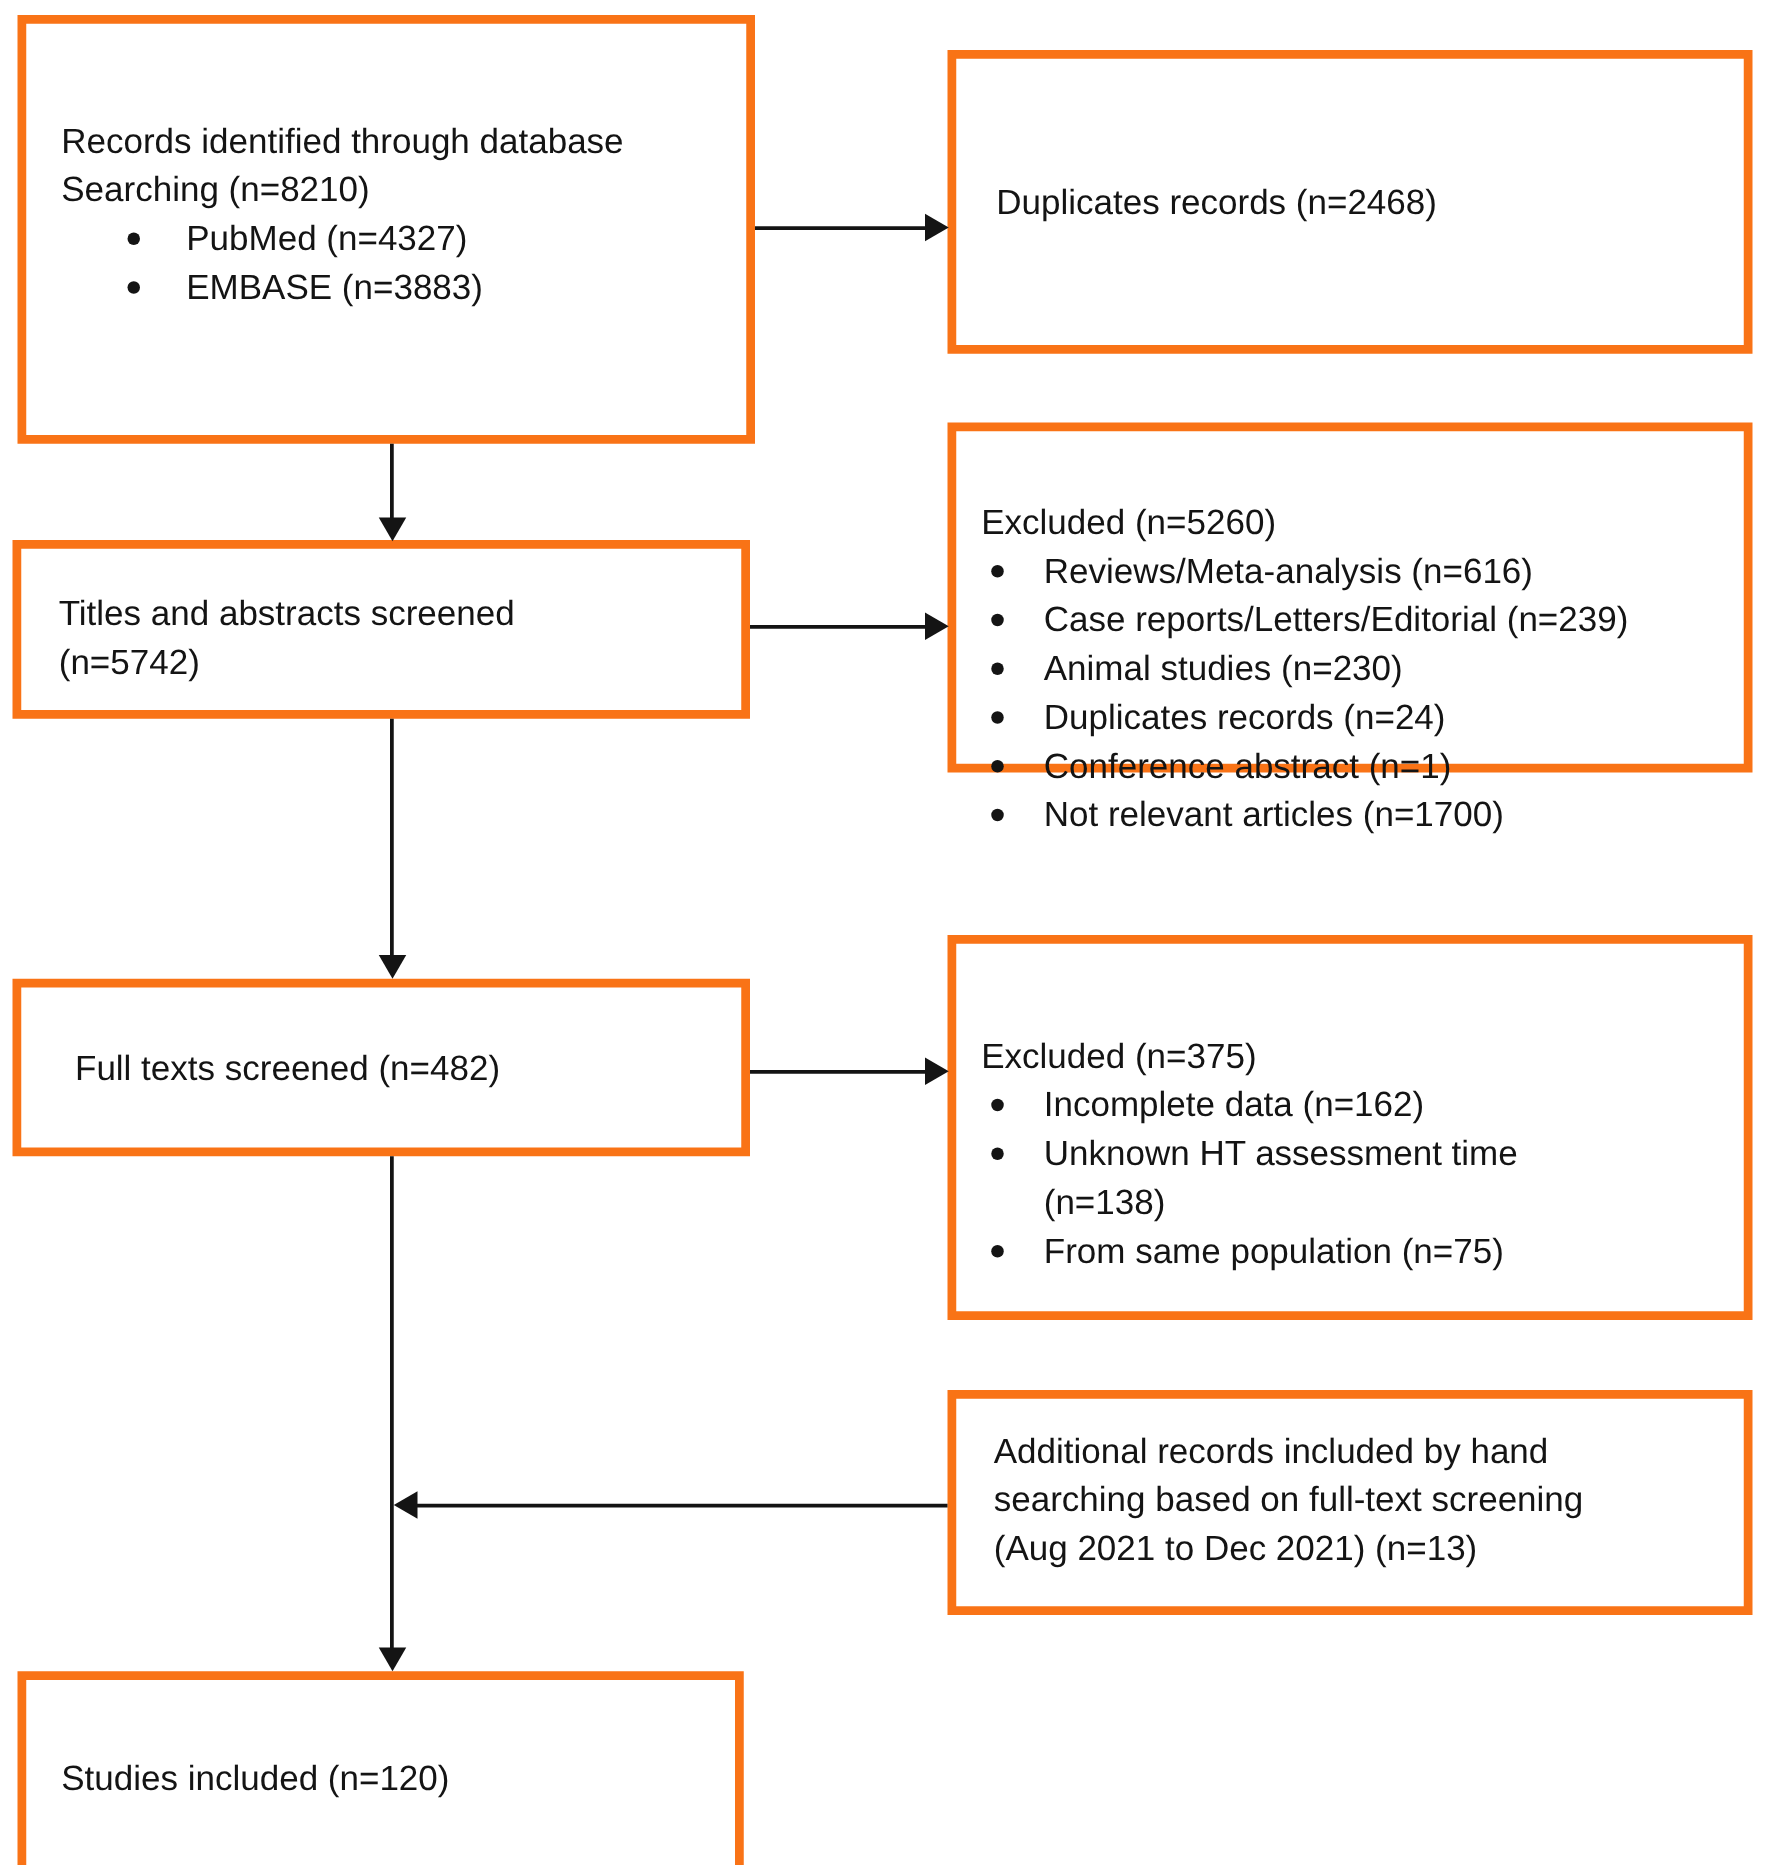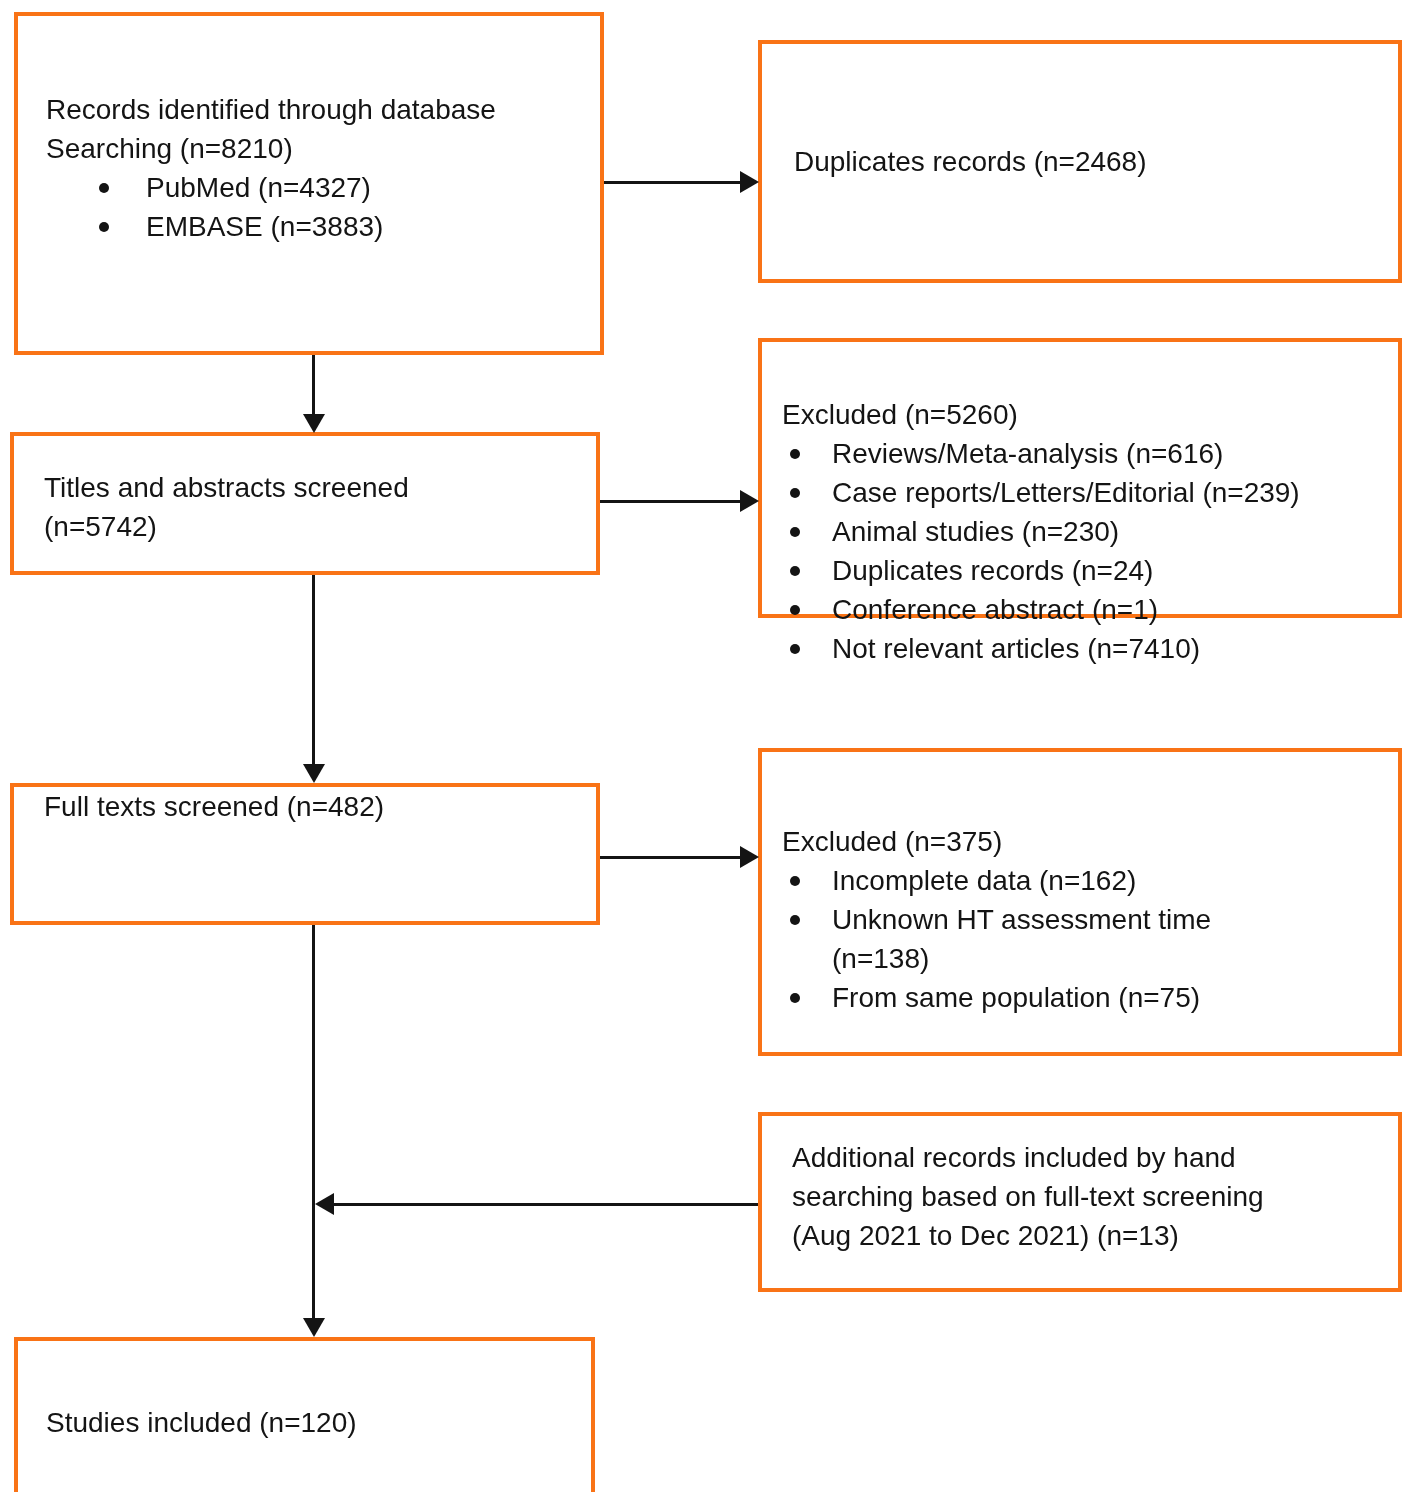--- a/index.html
+++ b/index.html
@@ -14,31 +14,31 @@
     background: #ffffff;
     font-family: "Liberation Sans", sans-serif;
     font-size: 28px;
     line-height: 39px;
     color: #141414;
     overflow: hidden;
   }
   .box {
     position: absolute;
     box-sizing: border-box;
-    border: 4px solid #f97316;
+    border: 7px solid #f97316;
     background: #ffffff;
   }
   .box p { margin: 0; }
   .pre { white-space: pre-line; }
 
   
   .box-identified { left: 14px; top: 12px; width: 590px; height: 343px; padding: 74px 18px 0 28px; }
   .box-identified .line2 { }
   .box-screened   { left: 10px; top: 432px; width: 590px; height: 143px; padding: 32px 18px 0 30px; }
-  .box-fulltext   { left: 10px; top: 783px; width: 590px; height: 142px; display: flex; padding: 0 18px 0 30px; }
+  .box-fulltext   { left: 10px; top: 783px; width: 590px; height: 142px; display: flex; align-items: center; padding: 0 18px 0 43px; }
   .box-included   { left: 14px; top: 1337px; width: 581px; height: 170px; display: flex; align-items: center; padding: 0 18px 0 28px; }
 
   
   .box-duplicates { left: 758px; top: 40px;  width: 644px; height: 243px; display: flex; align-items: center; padding: 0 18px 0 32px; }
   .box-excluded1  { left: 758px; top: 338px; width: 644px; height: 280px; padding: 53px 18px 0 20px; }
   .box-excluded2  { left: 758px; top: 748px; width: 644px; height: 308px; padding: 70px 18px 0 20px; }
   .box-additional { left: 758px; top: 1112px; width: 644px; height: 180px; padding: 22px 18px 16px 30px; }
 
   
   ul.blist { margin: 0; padding: 0; list-style: none; }
@@ -90,21 +90,21 @@
   </div>
 
   <div class="box box-excluded1">
     <p>Excluded (n=5260)</p>
     <ul class="blist excl-list">
       <li>Reviews/Meta-analysis (n=616)</li>
       <li>Case reports/Letters/Editorial (n=239)</li>
       <li>Animal studies (n=230)</li>
       <li>Duplicates records (n=24)</li>
       <li>Conference abstract (n=1)</li>
-      <li>Not relevant articles (n=7410)</li>
+      <li>Not relevant articles (n=1700)</li>
     </ul>
   </div>
 
   <div class="box box-fulltext">
     <p>Full texts screened (n=482)</p>
   </div>
 
   <div class="box box-excluded2">
     <p>Excluded (n=375)</p>
     <ul class="blist excl-list">

